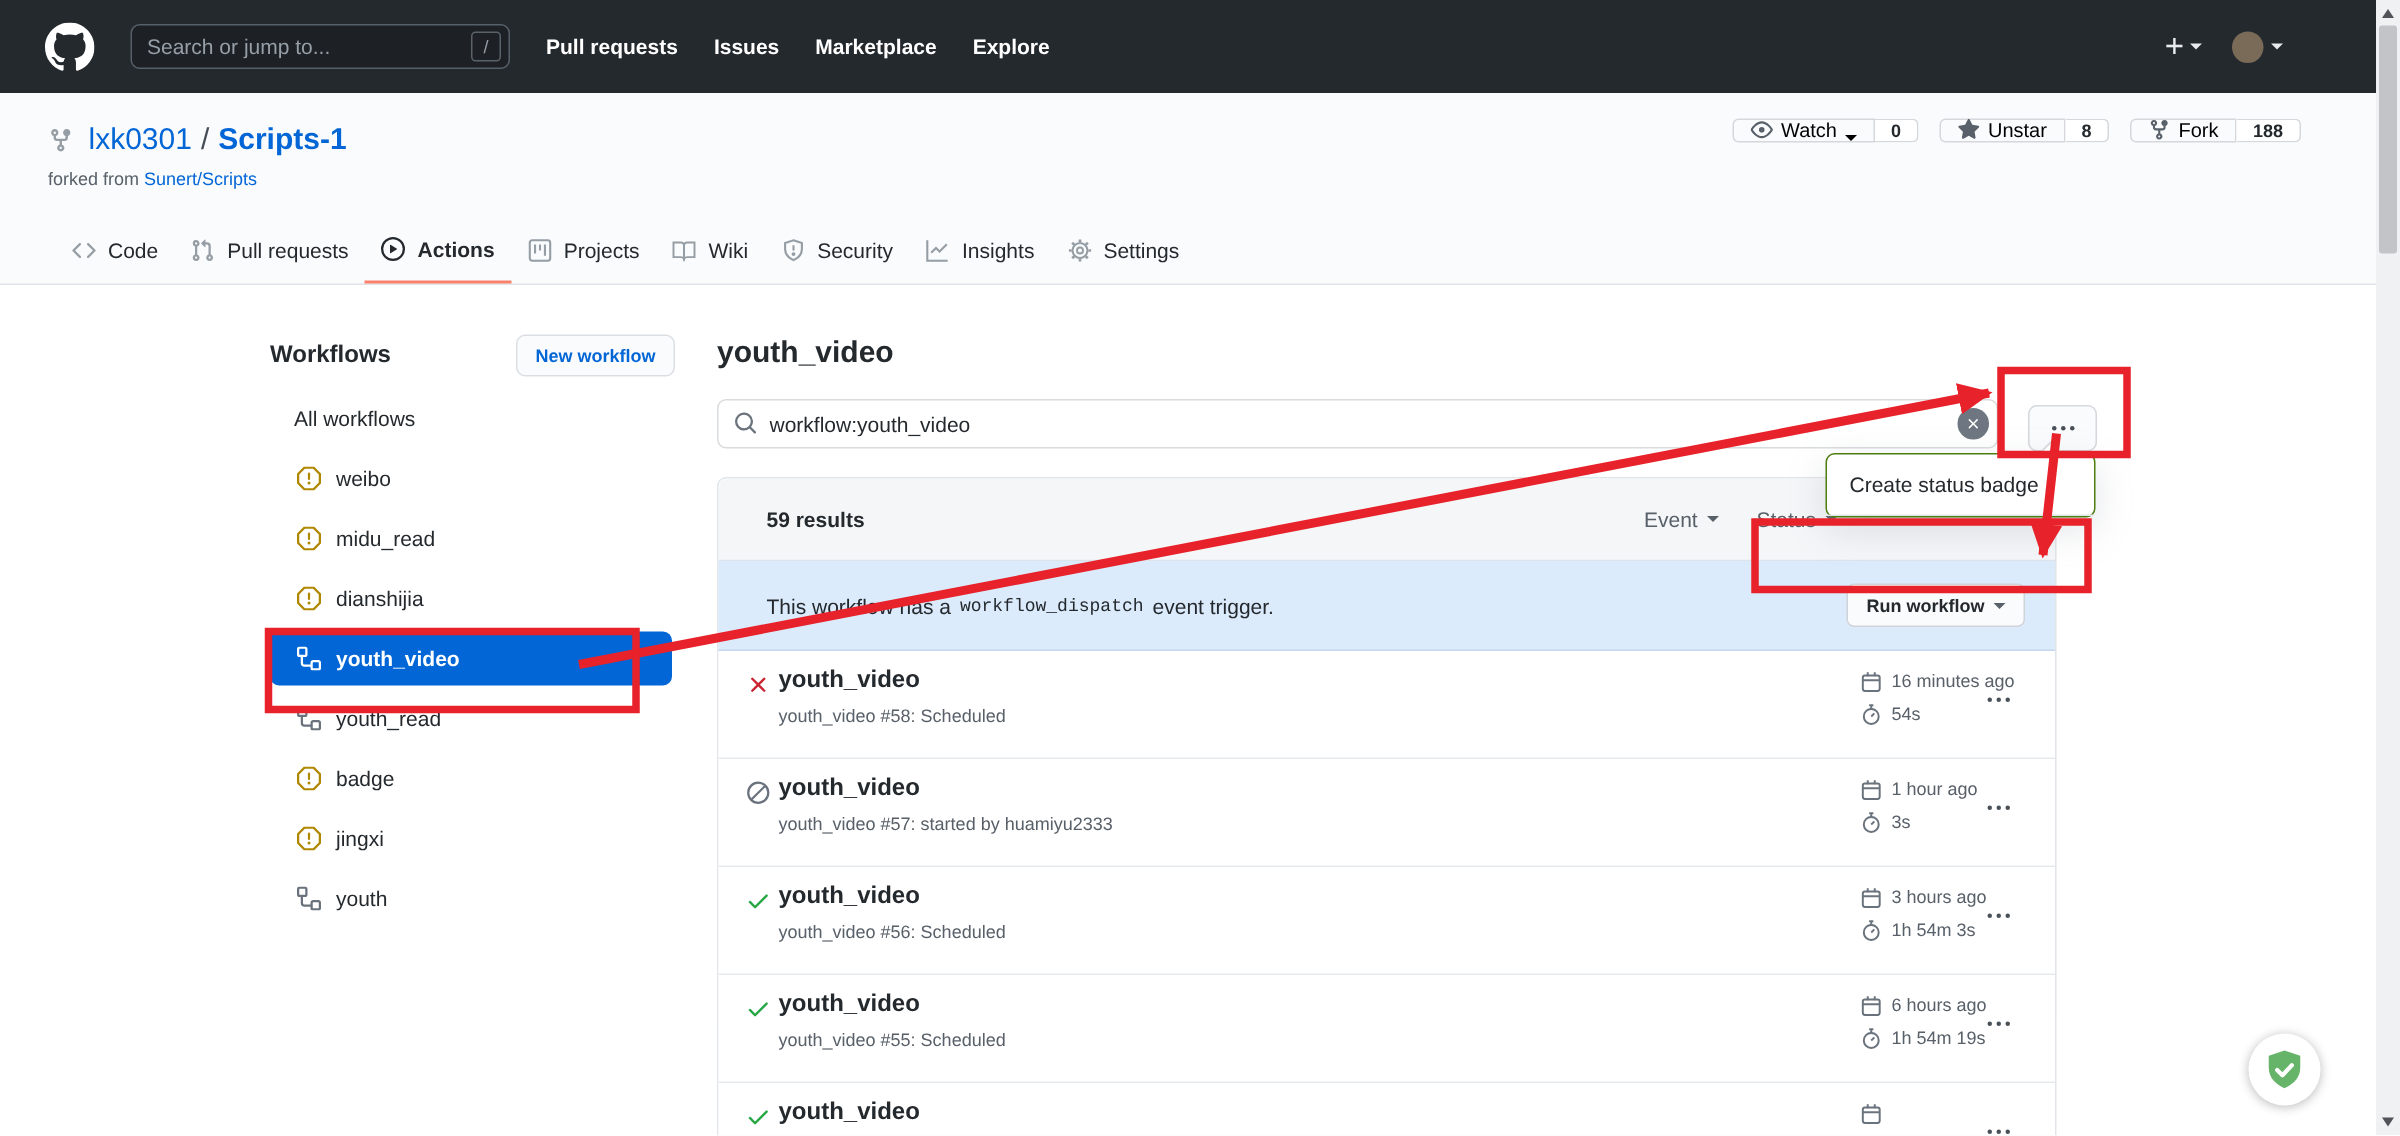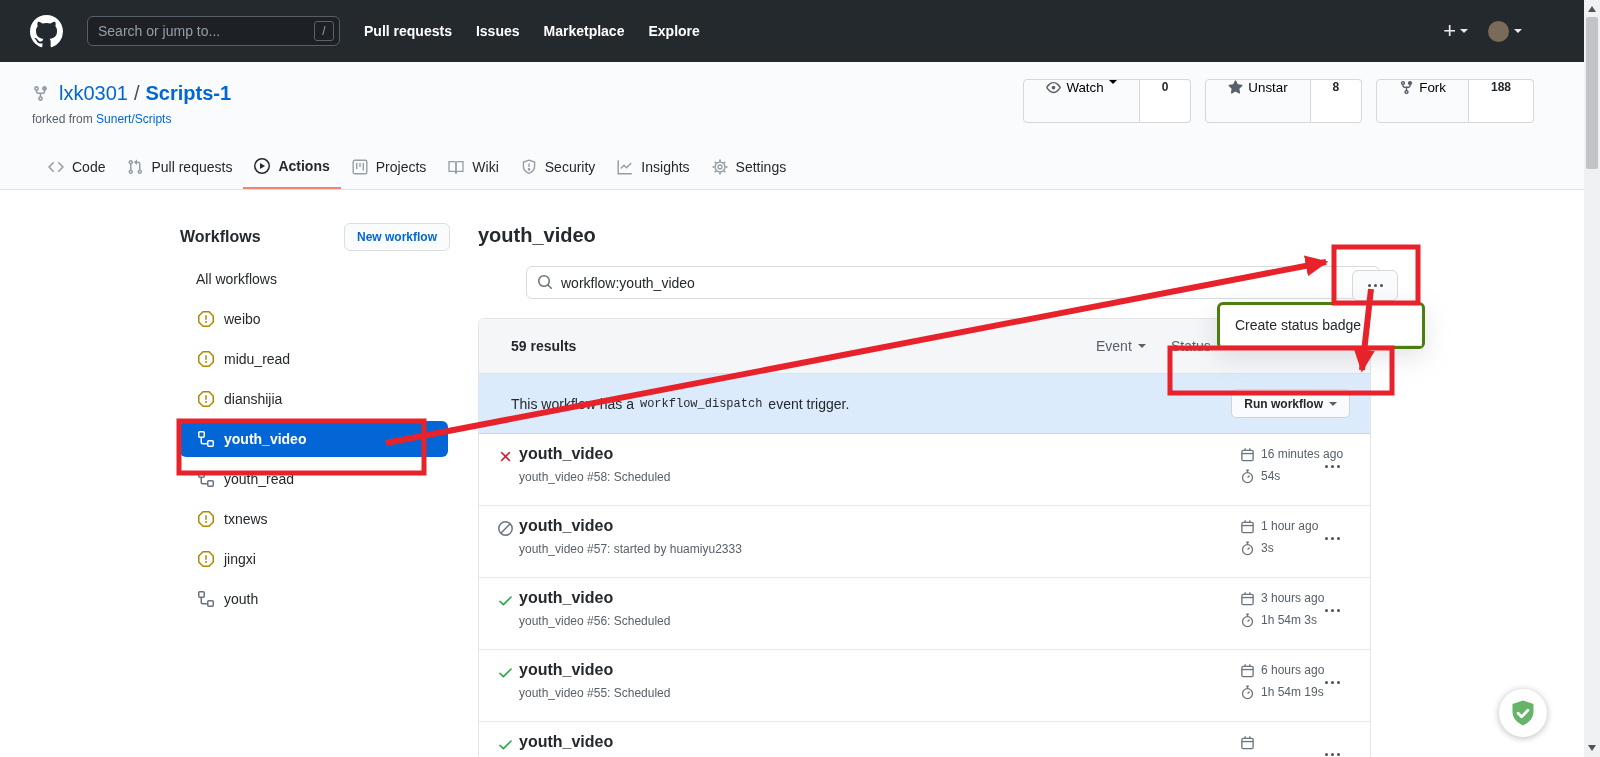--- a/index.html
+++ b/index.html
@@ -27,21 +27,21 @@
   .repo-title-row { position:absolute; left:32px; top:20px; display:flex; align-items:center; font-size:20px; color:#24292e; }
   .repo-title-row .octicon { color:#959da5; margin-right:10px; }
   .repo-title-row a { color:#0366d6; text-decoration:none; }
   .repo-sep { margin:0 6px; color:#444d56; }
   .repo-name { font-weight:700; }
   .fork-note { position:absolute; left:32px; top:50px; font-size:12px; color:#586069; }
   .fork-note a { color:#0366d6; text-decoration:none; }
 
   .repo-actions { position:absolute; right:66px; top:17px; display:flex; gap:14px; }
   .btn-group { display:flex; font-size:12px; font-weight:700; color:#24292e; }
-  .btn-main, .btn-count { background:#fafbfc; border:1px solid #d5d8db; height:44px; display:flex; align-items:flex-start; padding:0 22px; }
+  .btn-main, .btn-count { background:#fafbfc; border:1px solid #d5d8db; height:16px; display:flex; align-items:flex-end; padding:0 11px; }
   .btn-main { border-radius:4px 0 0 4px; gap:5px; }
   .btn-main .octicon { color:#586069; }
   .btn-count { border-left:none; border-radius:0 4px 4px 0; background:#fff; }
 
   .repo-tabs { position:absolute; left:37px; bottom:0; display:flex; }
   .repo-tab { display:flex; align-items:center; gap:8px; padding:0 11px; height:44px; font-size:14px; color:#24292e; cursor:pointer; }
   .repo-tab .octicon { color:#959da5; }
   .repo-tab.active { font-weight:700; border-bottom:2px solid #f9826c; }
   .repo-tab.active .octicon { color:#24292e; }
 
@@ -55,21 +55,21 @@
   .wf-item { height:40px; display:flex; align-items:center; font-size:14px; color:#24292e; cursor:pointer; }
   .wf-item .wf-ico { margin-left:18px; margin-right:10px; display:flex; }
   .wf-item.no-icon { padding-left:16px; }
   .wf-item .stop-ico { color:#b08800; }
   .wf-item .flow-ico { color:#6a737d; }
   .wf-item.selected { background:#0366d6; border-radius:6px; height:36px; margin:2px 0; width:268px; color:#fff; font-weight:600; }
   .wf-item.selected .flow-ico { color:#fff; }
 
   
   .main-title { position:absolute; left:478px; top:34px; font-size:20px; font-weight:700; color:#24292e; }
-  .run-search { position:absolute; left:478px; top:76px; width:854px; height:33px;margin-left:48px; }
+  .run-search { position:absolute; left:478px; top:76px; width:854px; height:33px; }
   .run-search input { width:100%; height:100%; border:1px solid #d9dcdf; border-radius:6px; font-size:14px; color:#24292e; padding:0 34px; outline:none; font-family:"Liberation Sans", sans-serif; }
   .run-search .search-ico { position:absolute; left:11px; top:8px; color:#6a737d; }
   .clear-btn { position:absolute; right:6px; top:6px; width:21px; height:21px; border-radius:50%; background:#6e7781; color:#fff; border:none; display:flex; align-items:center; justify-content:center; cursor:pointer; }
   .kebab-btn { position:absolute; left:1352px; top:80px; width:46px; height:31px; background:#fafbfc; border:1px solid #d5d8dc; border-radius:6px; display:flex; align-items:center; justify-content:center; gap:3px; cursor:pointer; }
   .kebab-btn i, .run-kebab i { width:3px; height:3px; border-radius:50%; background:#4a5158; display:inline-block; }
 
   .results-box { position:absolute; left:478px; top:128px; width:893px; height:440px; border:1px solid #e1e4e8; border-radius:6px 6px 0 0; background:#fff; }
   .results-head { position:relative; height:55px; background:#f4f6f8; border-bottom:1px solid #dde3e8; border-radius:6px 6px 0 0; display:flex; align-items:center; padding-left:32px; }
   .results-count { font-size:14px; font-weight:600; color:#24292e; }
   .filter { position:absolute; top:19px; font-size:14px; color:#586069; display:flex; align-items:center; gap:6px; cursor:pointer; }
@@ -85,21 +85,21 @@
   .run-status { position:absolute; left:18px; top:14px; }
   .st-failure { color:#cb2431; } .st-cancelled { color:#6a737d; } .st-success { color:#28a745; }
   .run-title { position:absolute; left:40px; top:11px; font-size:16px; font-weight:700; color:#24292e; cursor:pointer; }
   .run-sub { position:absolute; left:40px; top:36px; font-size:12px; color:#586069; }
   .run-meta { position:absolute; left:761px; top:11px; font-size:12px; color:#586069; }
   .run-meta .meta-line { display:flex; align-items:center; gap:6px; height:18px; margin-bottom:4px; }
   .run-meta .octicon { color:#6a737d; }
   .run-kebab { position:absolute; right:30px; top:31px; display:flex; gap:3px; cursor:pointer; }
 
   
-  .dropdown { position:absolute; left:1217px; top:302px; width:208px; background:#fff; border:3px solid #4d7c0f; border-radius:6px; box-shadow:0 8px 24px rgba(140,149,159,0.25); z-index:40; }
+  .dropdown { position:absolute; left:1217px; top:302px; width:180px; background:#fff; border:1px solid #4d7c0f; border-radius:6px; box-shadow:0 8px 24px rgba(140,149,159,0.25); z-index:40; }
   .dropdown-item { height:40px; line-height:40px; padding-left:15px; font-size:14px; color:#24292e; cursor:pointer; white-space:nowrap; }
   .dropdown-divider { height:1px; background:#e1e4e8; }
   .menu-caret-b { position:absolute; left:140px; top:-9px; width:0; height:0; border-left:9px solid transparent; border-right:9px solid transparent; border-bottom:9px solid #d8dce0; }
   .menu-caret-f { position:absolute; left:141px; top:-7px; width:0; height:0; border-left:8px solid transparent; border-right:8px solid transparent; border-bottom:8px solid #fff; }
 
   
   .annotations { position:absolute; left:0; top:0; z-index:50; pointer-events:none; }
 
   
   .adguard { position:absolute; left:1499px; top:689px; width:48px; height:48px; border-radius:50%; background:#fff; box-shadow:0 1px 7px rgba(0,0,0,0.28); z-index:55; display:flex; align-items:center; justify-content:center; }
@@ -306,21 +306,21 @@
             </svg>
           </span>
         <span>youth_read</span>
       </div>
       <div class="wf-item">
         <span class="wf-ico stop-ico">
             <svg width="16" height="16" viewBox="0 0 16 16" fill="currentColor">
               <path d="M4.47.22A.75.75 0 0 1 5 0h6c.199 0 .389.079.53.22l4.25 4.25c.141.14.22.331.22.53v6a.75.75 0 0 1-.22.53l-4.25 4.25a.75.75 0 0 1-.53.22H5a.75.75 0 0 1-.53-.22L.22 11.53A.75.75 0 0 1 0 11V5c0-.199.079-.39.22-.53L4.47.22zm.841 1.28L1.5 5.31v5.38l3.81 3.81h5.38l3.81-3.81V5.31L10.69 1.5H5.31zM8 4a.75.75 0 0 1 .75.75v3.5a.75.75 0 0 1-1.5 0v-3.5A.75.75 0 0 1 8 4zm0 8a1 1 0 1 0 0-2 1 1 0 0 0 0 2z"></path>
             </svg>
           </span>
-        <span>txnews</span>
+        <span>badge</span>
       </div>
       <div class="wf-item">
         <span class="wf-ico stop-ico">
             <svg width="16" height="16" viewBox="0 0 16 16" fill="currentColor">
               <path d="M4.47.22A.75.75 0 0 1 5 0h6c.199 0 .389.079.53.22l4.25 4.25c.141.14.22.331.22.53v6a.75.75 0 0 1-.22.53l-4.25 4.25a.75.75 0 0 1-.53.22H5a.75.75 0 0 1-.53-.22L.22 11.53A.75.75 0 0 1 0 11V5c0-.199.079-.39.22-.53L4.47.22zm.841 1.28L1.5 5.31v5.38l3.81 3.81h5.38l3.81-3.81V5.31L10.69 1.5H5.31zM8 4a.75.75 0 0 1 .75.75v3.5a.75.75 0 0 1-1.5 0v-3.5A.75.75 0 0 1 8 4zm0 8a1 1 0 1 0 0-2 1 1 0 0 0 0 2z"></path>
             </svg>
           </span>
         <span>jingxi</span>
       </div>
       <div class="wf-item">

